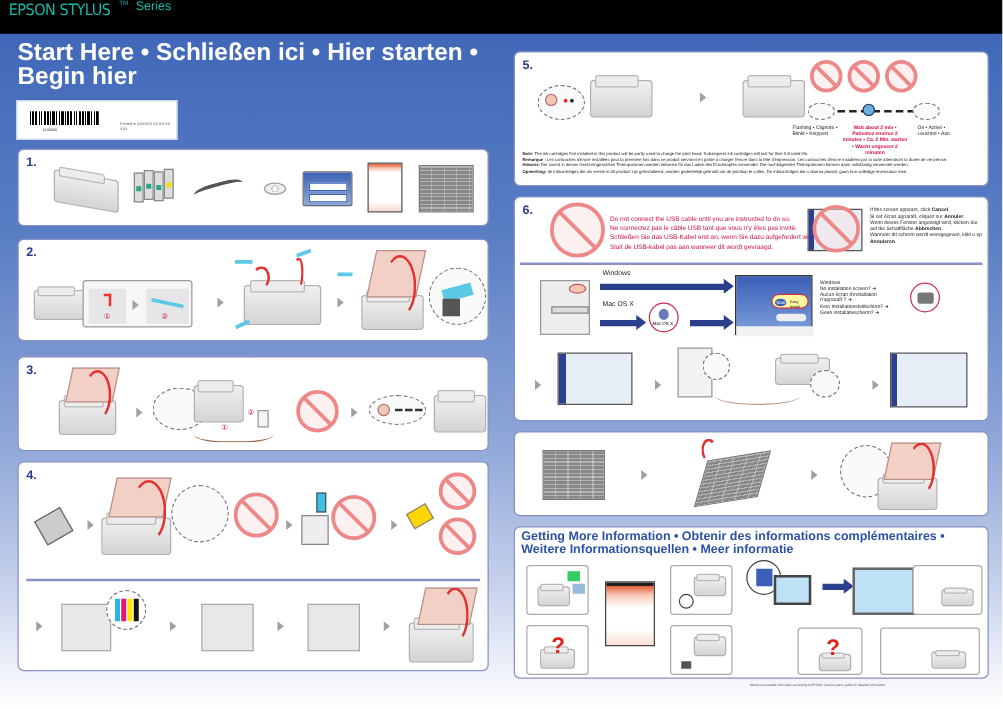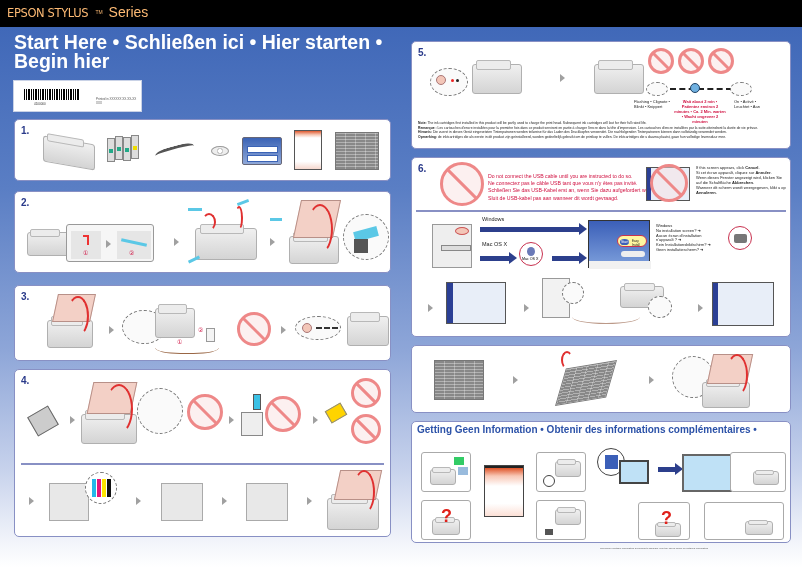--- a/index.html
+++ b/index.html
@@ -1,23 +1,23 @@
 <!DOCTYPE html>
 <html><head>
 <meta charset="utf-8">
 <style>
 *{box-sizing:border-box;margin:0;padding:0}
 html,body{width:802px;height:567px;overflow:hidden}
 body{font-family:"Liberation Sans",sans-serif;position:relative;background:#fff}
 .bg{position:absolute;left:0;top:26px;width:802px;height:541px;background:linear-gradient(180deg,#4068b8 0%,#5a7ec4 30%,#8ea6d8 60%,#c7d2ec 82%,#f4f6fb 96%,#fff 100%)}
-.topbar{position:absolute;left:0;top:0;width:802px;height:27px;background:#000;color:#fdba74;display:flex;align-items:center;padding:0 0 3px 7px;white-space:nowrap}
+.topbar{position:absolute;left:0;top:0;width:802px;height:27px;background:#000;color:#14b8a6;display:flex;align-items:flex-start;padding:0 0 3px 7px;white-space:nowrap}
 .tb-a{font-size:12.5px;letter-spacing:-0.4px;font-family:"DejaVu Sans",sans-serif;transform:scaleX(.92);transform-origin:left bottom;display:inline-block}
 .tb-tm{font-size:5px;margin:0 2px 0 0}
 .tb-b{font-size:21px;font-family:"DejaVu Sans",sans-serif;letter-spacing:-0.6px;line-height:21px}
-.tb-c{font-size:14px;margin-left:4px}
+.tb-c{font-size:10px;margin-left:4px}
 .title{position:absolute;left:14px;top:33px;width:380px;color:#fff;font-weight:bold;font-size:19.5px;line-height:19px}
 .barcode-card{position:absolute;left:13px;top:80px;width:129px;height:32px;background:#fff;border:1px solid #c9d2e6}
 .barcode{position:absolute;left:10px;top:8px;width:55px;height:11px;background:repeating-linear-gradient(90deg,#000 0,#000 1px,#fff 1px,#fff 2px,#000 2px,#000 3px,#fff 3px,#fff 4px,#000 4px,#000 6px,#fff 6px,#fff 7px)}
 .barnum{position:absolute;left:20px;top:21px;font-size:3px;color:#333}
 .barside{position:absolute;left:82px;top:16px;font-size:3px;color:#555}
 .panel{position:absolute;background:#fff;border:1.5px solid #8890c4;border-radius:5px}
 .stepnum{position:absolute;left:6px;top:5px;font-weight:bold;font-size:10px;color:#2a3a8a}
 .arrow{position:absolute;width:0;height:0;border-top:4px solid transparent;border-bottom:4px solid transparent;border-left:5px solid #a0a0a0}
 .printer{position:absolute;background:linear-gradient(180deg,#f0f0f0,#d4d4d4);border:1px solid #b0b0b0;border-radius:3px}
 .printer::before{content:"";position:absolute;left:6%;top:-18%;width:70%;height:28%;background:#ececec;border:1px solid #b8b8b8;border-radius:2px}
@@ -275,21 +275,22 @@
   <div class="redarc" style="left:146px;top:8px;width:18px;height:12px;transform:rotate(-90deg)"></div>
   <div class="arrow" style="left:237px;top:30px"></div>
   <div class="circle-zoom" style="left:260px;top:10px;width:42px;height:42px"></div>
   <div class="printer" style="left:290px;top:36px;width:48px;height:26px"></div>
   <div class="lid" style="left:298px;top:8px;width:40px;height:30px"></div>
   <div class="redarc" style="left:314px;top:8px;width:22px;height:42px"></div>
 </div>
 
 <div class="panel" style="left:411px;top:421px;width:380px;height:122px">
   <div class="info-title">
-    <div>Getting Geen Information • Obtenir des informations complémentaires •</div>
+    <div>Getting More Information • Obtenir des informations complémentaires •</div>
+    <div>Weitere Informationsquellen • Meer informatie</div>
   </div>
   <div class="infobox" style="left:9px;top:30px;width:50px;height:40px">
     <div class="printer" style="left:8px;top:16px;width:26px;height:16px"></div>
     <div style="position:absolute;left:32px;top:4px;width:10px;height:8px;background:#3c6"></div>
     <div style="position:absolute;left:36px;top:14px;width:10px;height:8px;background:#9bd"></div>
   </div>
   <div class="infobox" style="left:9px;top:78px;width:50px;height:40px">
     <div class="printer" style="left:10px;top:18px;width:28px;height:16px"></div>
     <div style="position:absolute;left:19px;top:6px;font-size:18px;font-weight:bold;color:#e0201a;line-height:18px">?</div>
   </div>

